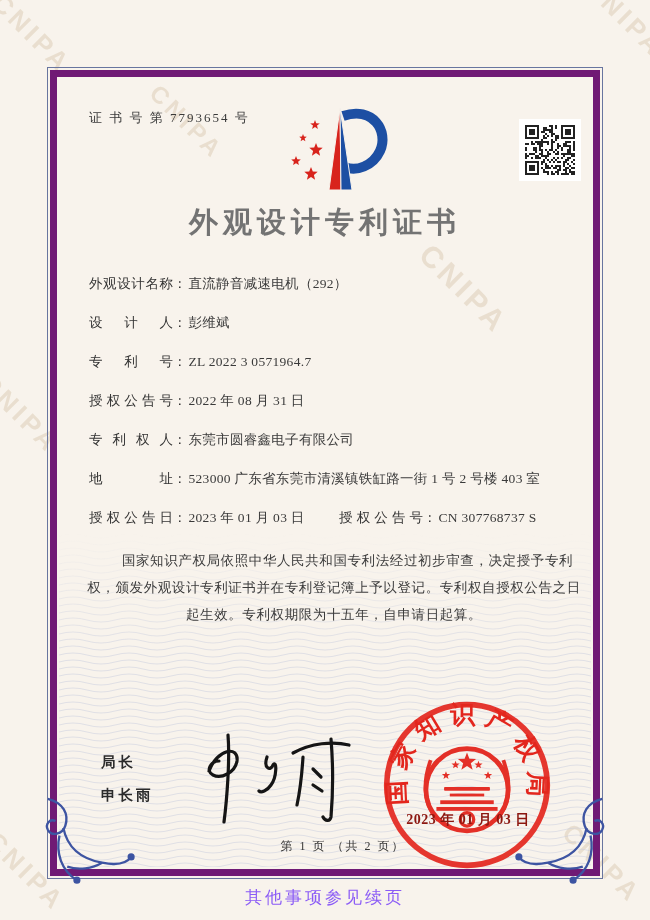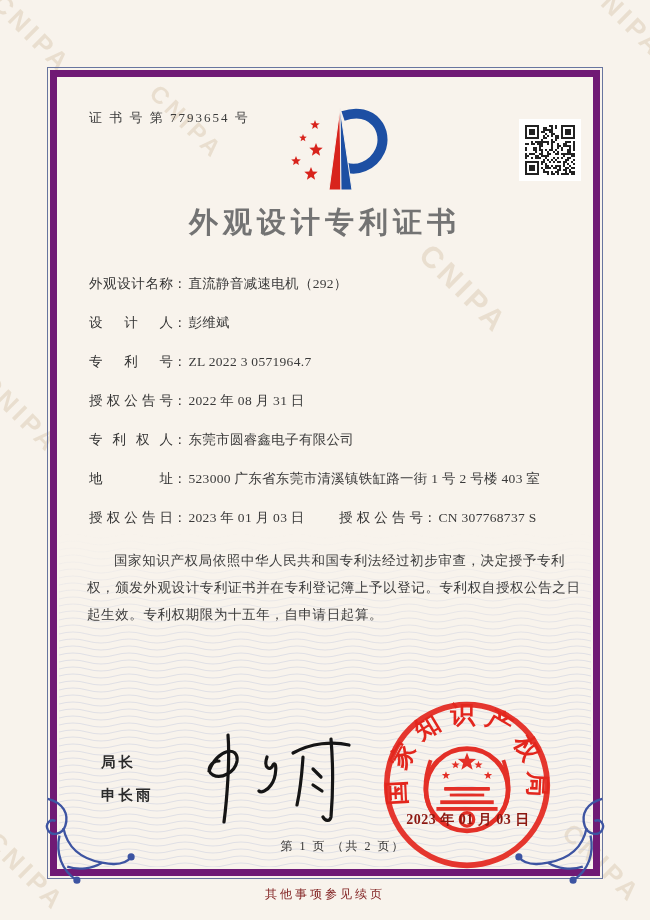--- a/index.html
+++ b/index.html
@@ -47,21 +47,21 @@
     display:inline-block;width:84px;color:#333;
     text-align:justify;text-align-last:justify;
     -moz-text-align-last:justify;text-justify:inter-ideograph;
     vertical-align:top;
   }
   .field-colon{margin:0 2px 0 0;}
   .field-value{color:#3a3a3a;letter-spacing:.3px;}
   .grant-pair{position:absolute;left:250px;top:0;}
   .paras{
     position:absolute;left:30px;top:470px;width:494px;
-    font-size:13.5px;line-height:27px;letter-spacing:.6px;color:#3b3b3b;
+    font-size:13.5px;line-height:27px;letter-spacing:.6px;color:#3b3b3b;text-align:center;
   }
   .paras p{margin:0;text-indent:2em;}
   .signer{position:absolute;left:44px;top:676px;font-size:14.5px;font-weight:600;letter-spacing:3px;color:#2b2b2b;}
   .signer div{margin-bottom:14px;}
   .signature{position:absolute;left:124px;top:652px;width:188px;height:96px;}
   .seal{position:absolute;left:324px;top:622px;width:172px;height:172px;}
   .seal svg{width:100%;height:100%;display:block;}
   .seal-date{
     position:absolute;left:316px;top:734px;width:190px;
     text-align:center;font-size:14px;font-weight:bold;
@@ -70,21 +70,21 @@
   .page-footer{
     position:absolute;left:0;bottom:14px;width:100%;
     text-align:center;font-size:12px;letter-spacing:2px;color:#333;margin-left:18px;
   }
   .ornament{position:absolute;width:92px;height:92px;z-index:2;}
   .ornament svg{width:100%;height:100%;display:block;}
   .orn-br{right:-14px;bottom:-16px;}
   .orn-bl{left:-14px;bottom:-16px;transform:scaleX(-1);}
   .continuation{
     position:absolute;left:0;top:886px;width:100%;
-    text-align:center;font-size:12px;letter-spacing:3px;color:#7f1d1d;z-index:1;
+    text-align:center;font-size:17px;letter-spacing:3px;color:#8b5cf6;z-index:1;
   }
 </style>
 </head>
 <body>
 <div class="watermark" style="left: 552px; top: 848px; font-size: 26px;">CNIPA</div>
 <div class="watermark" style="left: -24px; top: 856px; font-size: 26px;">CNIPA</div>
 <div class="watermark" style="left: 140px; top: 108px; font-size: 24px;">CNIPA</div>
 <div class="watermark" style="left: 408px; top: 272px; font-size: 30px;">CNIPA</div>
 <div class="watermark" style="left: -30px; top: 398px; font-size: 26px;">CNIPA</div>
 <div class="watermark" style="left: 575px; top: 2px; font-size: 26px;">CNIPA</div>

